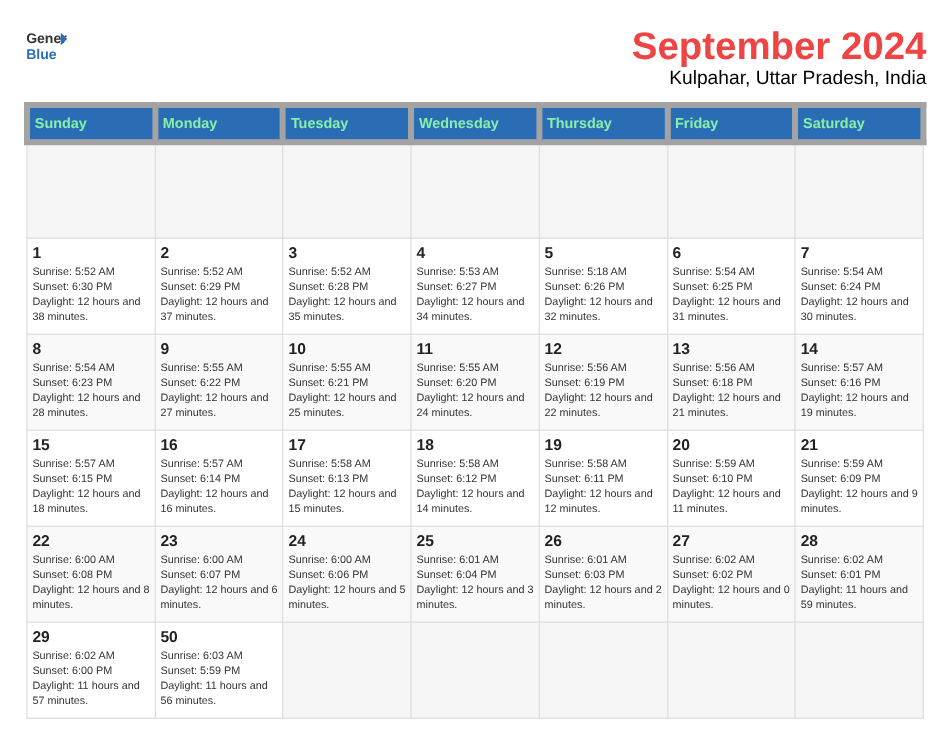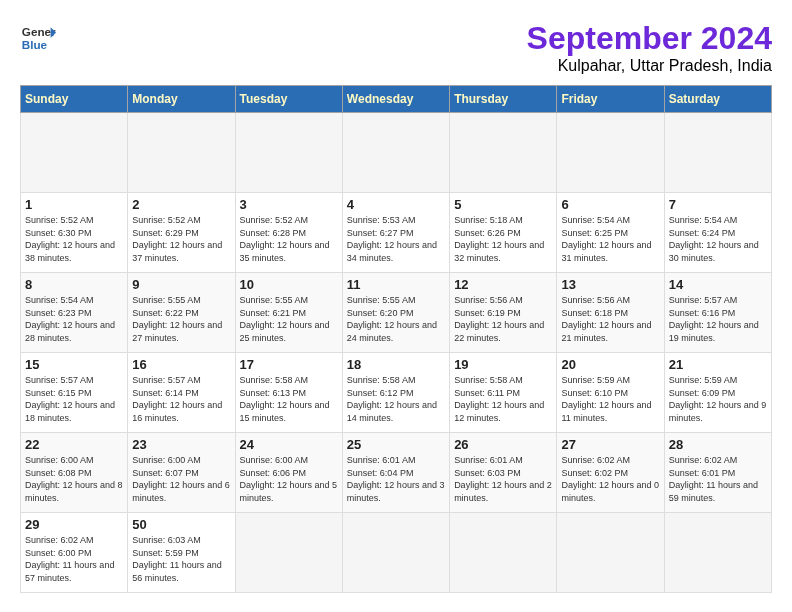--- a/index.html
+++ b/index.html
@@ -24,40 +24,40 @@
     .logo-icon {
       width: 36px;
       height: 36px;
     }
     .title-block {
       text-align: right;
     }
     .month-title {
       font-size: 32px;
       font-weight: bold;
-      color: #6d28d9;
+      color: #ef4444;
       margin-left: 29px;
     }
     .location-title {
       font-size: 16px;
       color: #000000;
     }
     table {
       width: 100%;
       border-collapse: collapse;
       table-layout: fixed;
     }
     thead tr th {
       background-color: #2a6db5;
-      color: #fef9c3;
+      color: #86efac;
       font-size: 12px;
       font-weight: bold;
       padding: 6px 4px;
       text-align: left;
-      border: 1px solid #a3a3a3;
+      border: 5px solid #a3a3a3;
     }
     tbody tr td {
       vertical-align: top;
       border: 1px solid #ddd;
       padding: 4px 4px;
       font-size: 9.5px;
       color: #333;
       background: #fff;
       height: 80px;
     }

